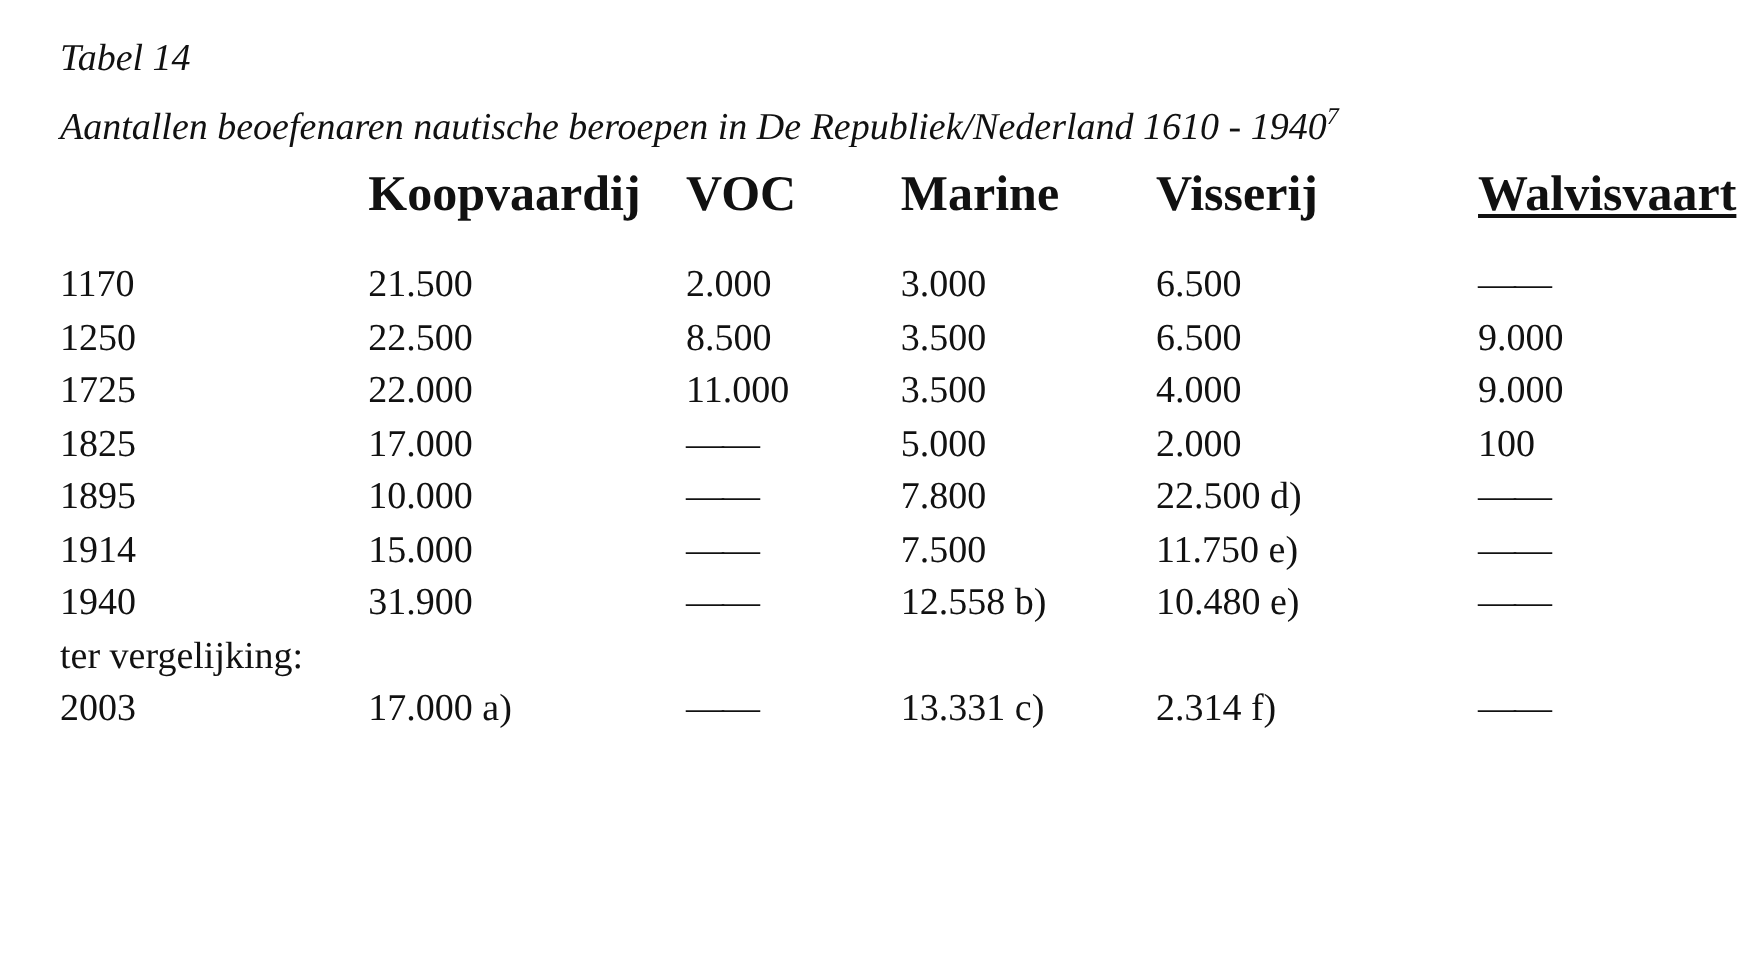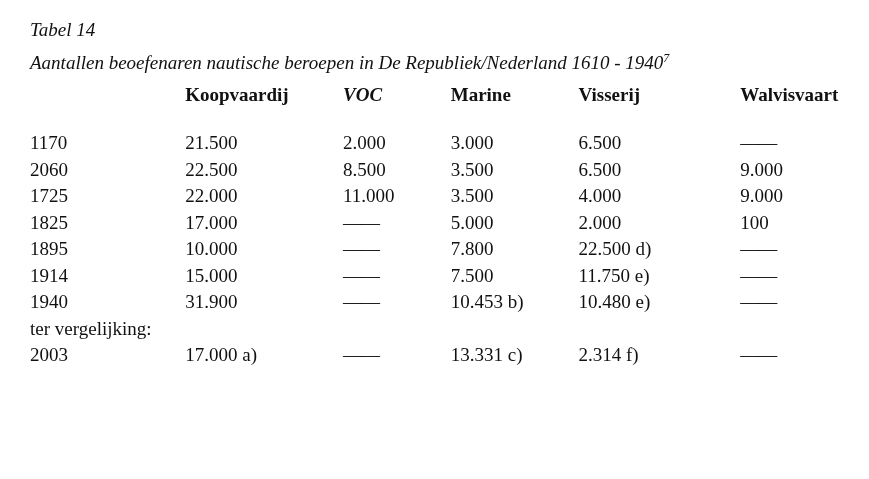--- a/index.html
+++ b/index.html
@@ -46,34 +46,34 @@
     padding: 0;
     vertical-align: top;
     font-weight: normal;
     text-align: left;
     white-space: nowrap;
   }
   table.tbl thead th {
     font-weight: bold;
     font-family: "Liberation Serif", serif;
     height: 46px;
-    font-size: 19px;
+    font-size: 25px;
   }
   table.tbl tbody td {
     height: 26.5px;
     line-height: 26.5px;
     font-size: 19px;
   }
   
   .c-year   { width: 160px; }
   .c-koop   { width: 160px; }
-  .c-voc    { width: 110px; font-style: italic; }
+  .c-voc    { width: 110px; }
   .c-marine { width: 130px; }
   .c-vis    { width: 165px; }
-  .c-walvis { width: 130px; }
+  .c-walvis { width: 130px; text-decoration: underline; }
 
   td.num-right, th.num-right { text-align: right; }
   .dash {
     letter-spacing: -1px;
     font-size: 19px;
   }
   .walvis-cell { padding-right: 0; }
   .note-row td {
     font-style: normal;
   }
@@ -110,21 +110,21 @@
         <td>1170</td>
         <td>21.500</td>
         <td>2.000</td>
         <td>3.000</td>
         <td>6.500</td>
         <td class="dash walvis-cell">——</td>
       </tr>
 
 
       <tr>
-        <td>2060</td>
+        <td>1250</td>
         <td>22.500</td>
         <td>8.500</td>
         <td>3.500</td>
         <td>6.500</td>
         <td>9.000</td>
       </tr>
 
       <tr>
         <td>1725</td>
         <td>22.000</td>
@@ -160,21 +160,21 @@
         <td>7.500</td>
         <td>11.750 e)</td>
         <td class="dash walvis-cell">——</td>
       </tr>
 
 
       <tr>
         <td>1940</td>
         <td>31.900</td>
         <td class="dash">——</td>
-        <td>10.453 b)</td>
+        <td>12.558 b)</td>
         <td>10.480 e)</td>
         <td class="dash walvis-cell">——</td>
       </tr>
 
       <tr class="note-row">
         <td class="tercmp" colspan="6">ter vergelijking:</td>
       </tr>
 
       <tr>
         <td>2003</td>

